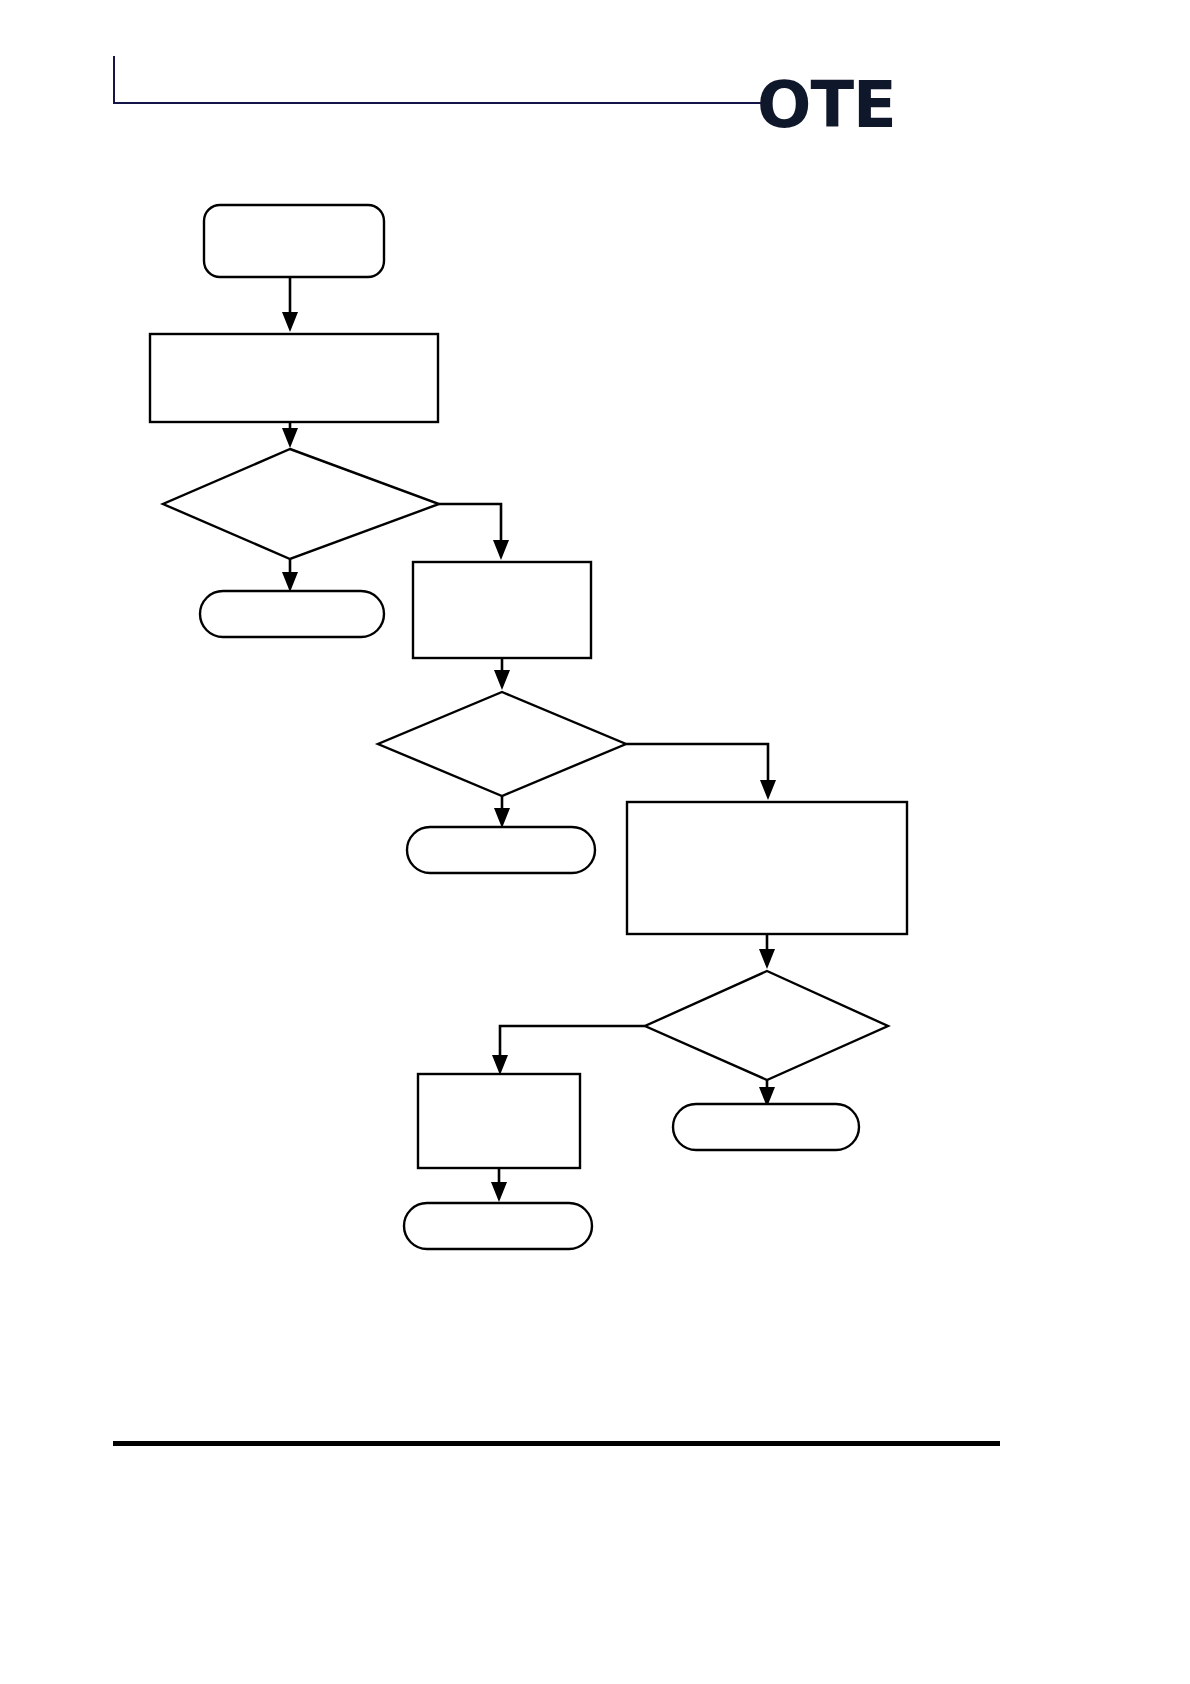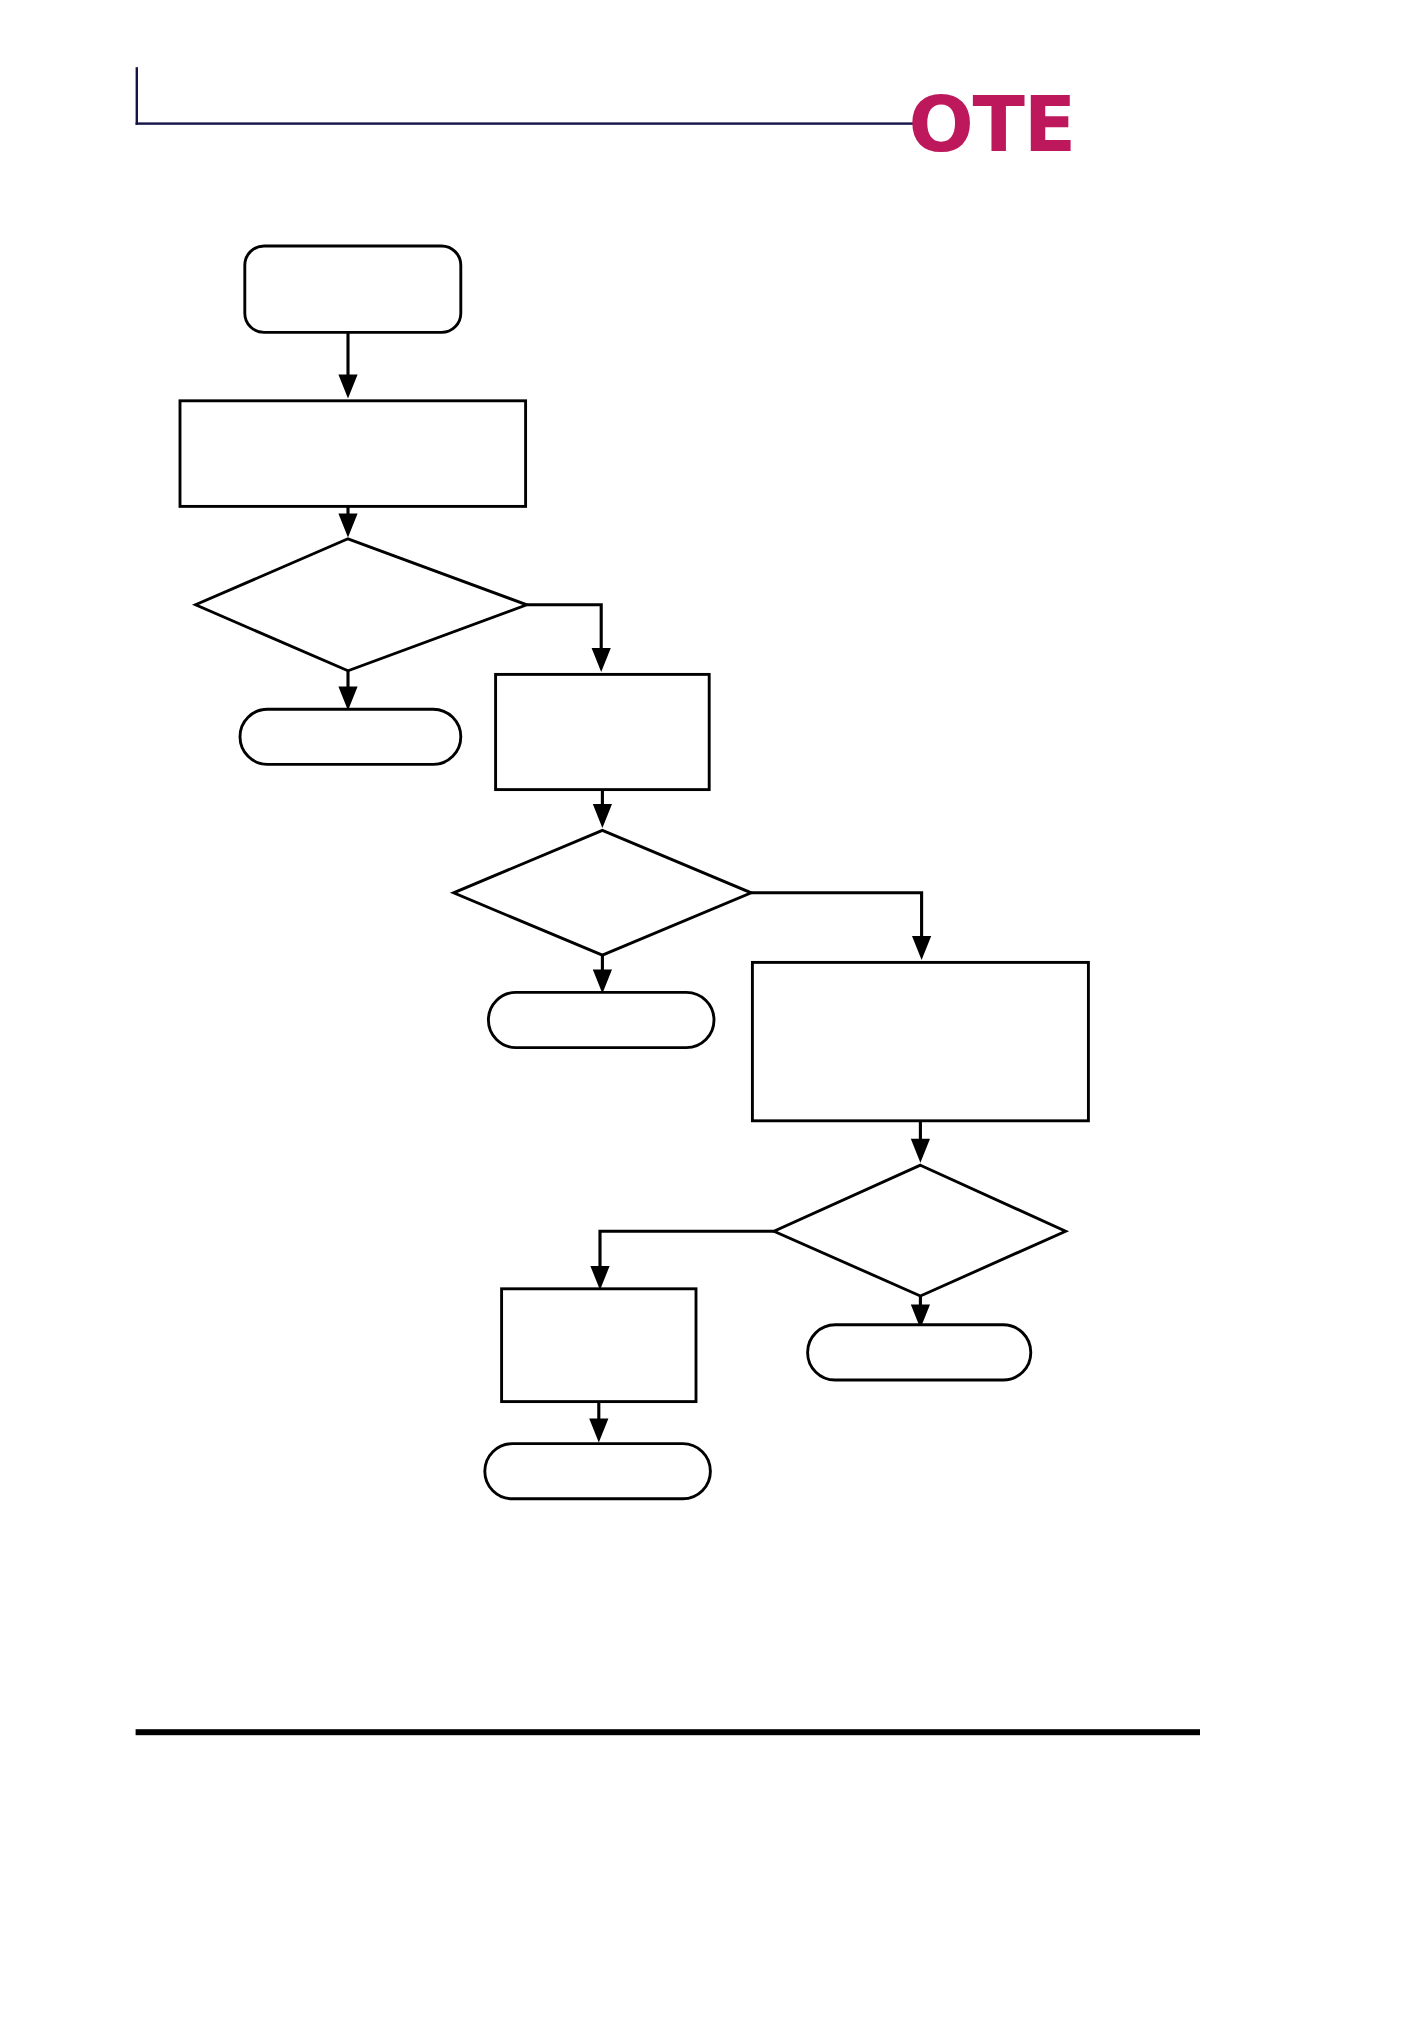--- a/index.html
+++ b/index.html
@@ -42,21 +42,21 @@
     top: 74px;
     height: 62px;
     display: flex;
     align-items: center;
   }
   #brand-logo .logo-text {
     font-family: "DejaVu Sans", sans-serif;
     font-weight: 800;
     font-size: 64px;
     letter-spacing: -1px;
-    color: #be185d;
+    color: #0f172a;
     line-height: 1;
     -webkit-font-smoothing: antialiased;
   }
 
   
   #footer-rule {
     position: absolute;
     left: 113px;
     top: 1441px;
     width: 887px;

